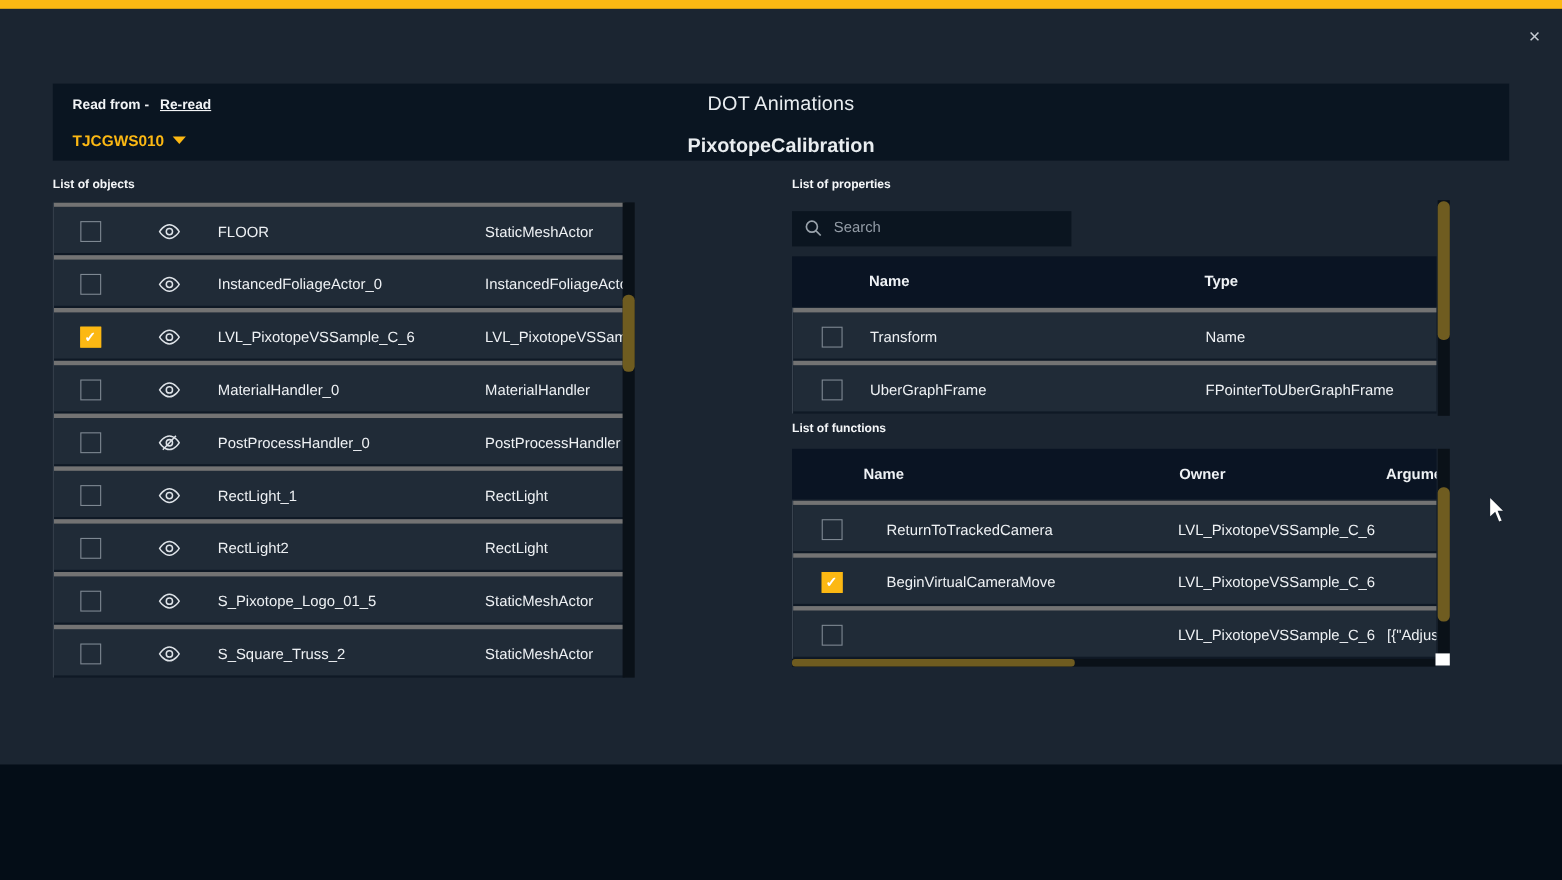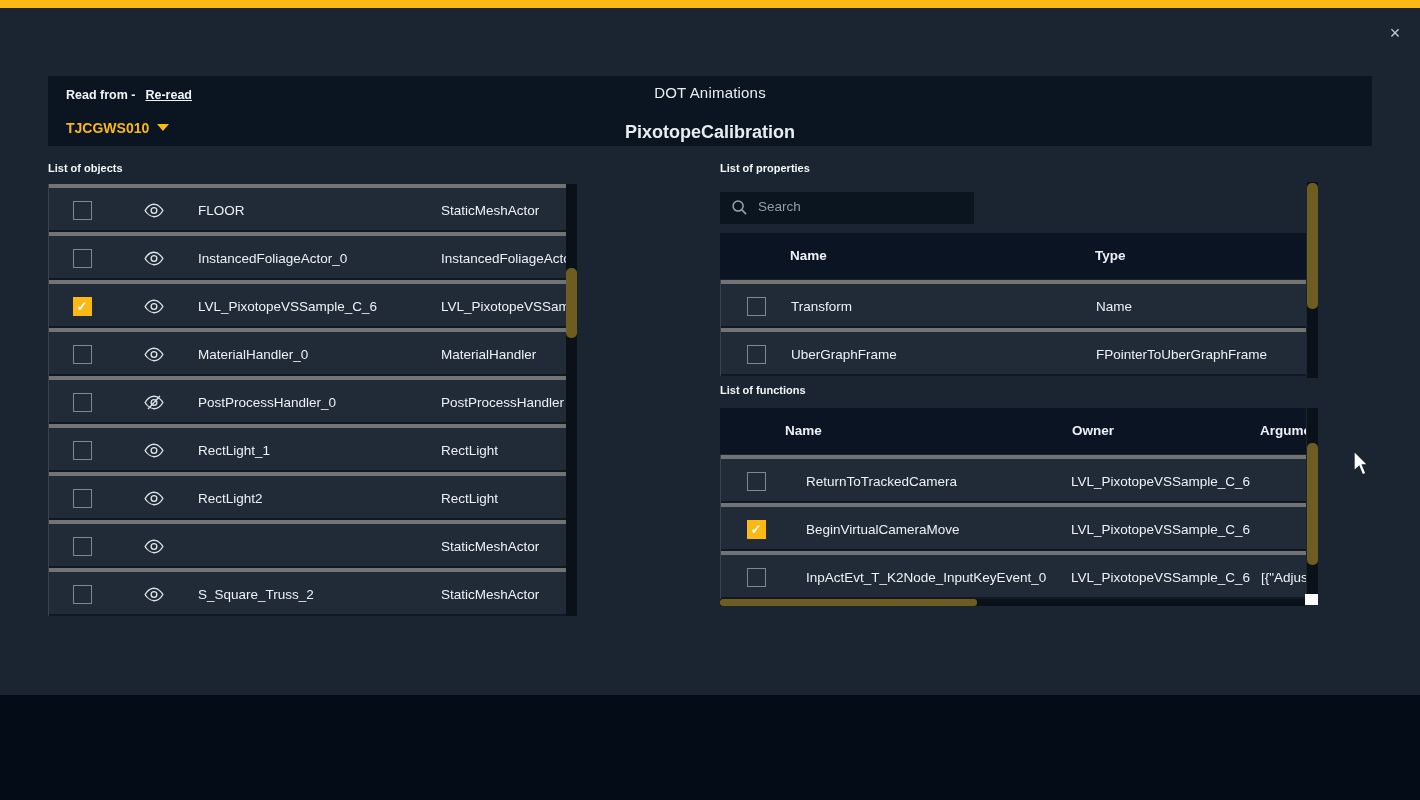--- a/index.html
+++ b/index.html
@@ -18,21 +18,21 @@
   }
 
   
   .band { position:absolute; left:48px; top:76px; width:1324px; height:70px; background:#0a1521; }
   .readfrom { position:absolute; left:18px; top:12px; font-size:12.5px; font-weight:bold; color:#f2f4f6; }
   .reread { margin-left:10px; font-weight:bold; text-decoration:underline; cursor:pointer; color:#f2f4f6; }
   .device { position:absolute; left:18px; top:44px; font-size:14px; font-weight:bold; color:#fcb813; cursor:pointer; }
   .caret { display:inline-block; width:0; height:0; margin-left:8px; vertical-align:2px;
            border-left:6px solid transparent; border-right:6px solid transparent; border-top:7px solid #fcb813; }
   .band-title { position:absolute; left:0; top:8px; width:1324px; text-align:center;
-                font-size:15px; font-weight:400; color:#e9edf0; letter-spacing:0.2px; }
+                font-size:18px; font-weight:400; color:#e9edf0; letter-spacing:0.2px; }
   .band-sub { position:absolute; left:0; top:46px; width:1324px; text-align:center;
               font-size:18px; font-weight:bold; color:#e9edf0; }
 
   .section-title { position:absolute; font-size:11px; font-weight:bold; color:#f4f6f8; }
 
   
   .tbl { position:absolute; background:#0f1925; border-left:1px solid #39434f; overflow:hidden; }
   .trow { position:relative; height:46px; background:#202b37; border-top:4px solid #737373;
           margin-bottom:2px; overflow:hidden; }
   .cell { position:absolute; top:0; line-height:45px; font-size:13.5px; color:#eef1f4; white-space:nowrap; }
@@ -185,20 +185,21 @@
   </div>
     <div class="trow">
     <span class="cb"></span>
     <span class="eye">
       <svg viewBox="0 0 24 18">
         <path d="M12 2.2 C6.3 2.2 2.3 9 2.3 9 s4 6.8 9.7 6.8 9.7-6.8 9.7-6.8 -4-6.8-9.7-6.8z"></path>
         <circle cx="12" cy="9" r="3.1"></circle>
         <line class="slash" x1="5.5" y1="16" x2="18.5" y2="2"></line>
       </svg>
     </span>
+    <span class="cell obj-name">S_Pixotope_Logo_01_5</span>
     <span class="cell obj-type">StaticMeshActor</span>
   </div>
     <div class="trow">
     <span class="cb"></span>
     <span class="eye">
       <svg viewBox="0 0 24 18">
         <path d="M12 2.2 C6.3 2.2 2.3 9 2.3 9 s4 6.8 9.7 6.8 9.7-6.8 9.7-6.8 -4-6.8-9.7-6.8z"></path>
         <circle cx="12" cy="9" r="3.1"></circle>
         <line class="slash" x1="5.5" y1="16" x2="18.5" y2="2"></line>
       </svg>
@@ -253,21 +254,20 @@
     <span class="cell fn-args"></span>
   </div>
     <div class="trow">
     <span class="cb prop-cb checked" style="top:13px;"></span>
     <span class="cell fn-name">BeginVirtualCameraMove</span>
     <span class="cell fn-owner">LVL_PixotopeVSSample_C_6</span>
     <span class="cell fn-args"></span>
   </div>
     <div class="trow">
     <span class="cb prop-cb" style="top:13px;"></span>
-    <span class="cell fn-name">InpActEvt_T_K2Node_InputKeyEvent_0</span>
     <span class="cell fn-owner">LVL_PixotopeVSSample_C_6</span>
     <span class="cell fn-args">[{"Adjust</span>
   </div>
   </div>
 <div class="vtrack" style="left:1307px; top:408px; height:192px;">
   <div class="vthumb" style="top:35px; height:122px;"></div>
 </div>
 <div class="htrack" style="left:720px; top:599px; width:585px;">
   <div class="hthumb" style="left:0; width:257px;"></div>
 </div>

